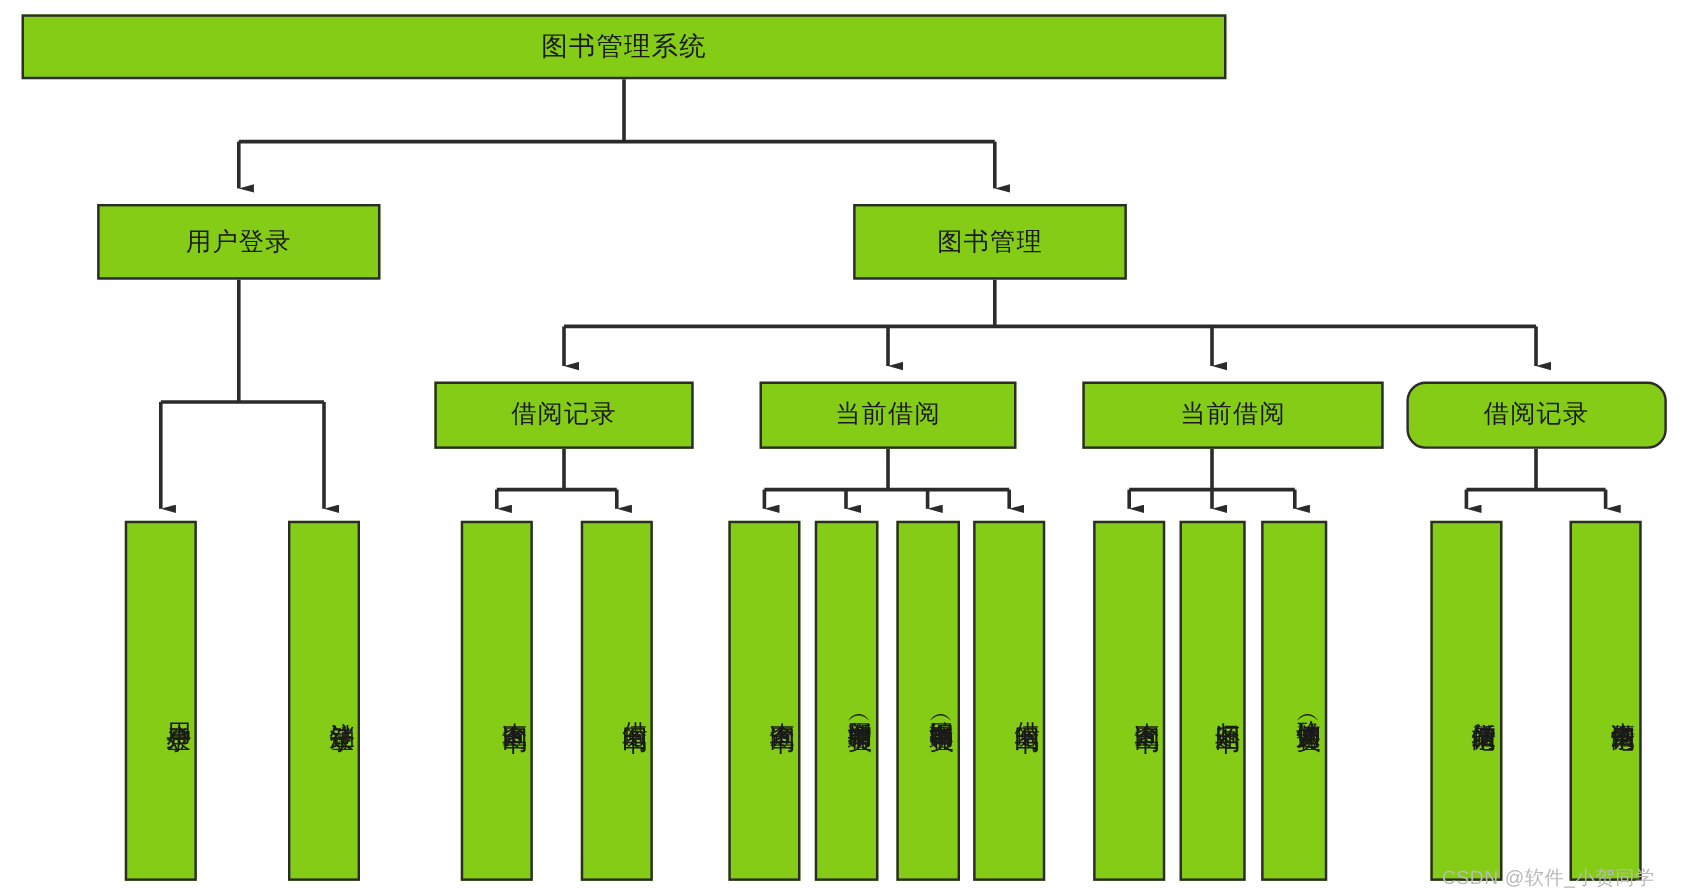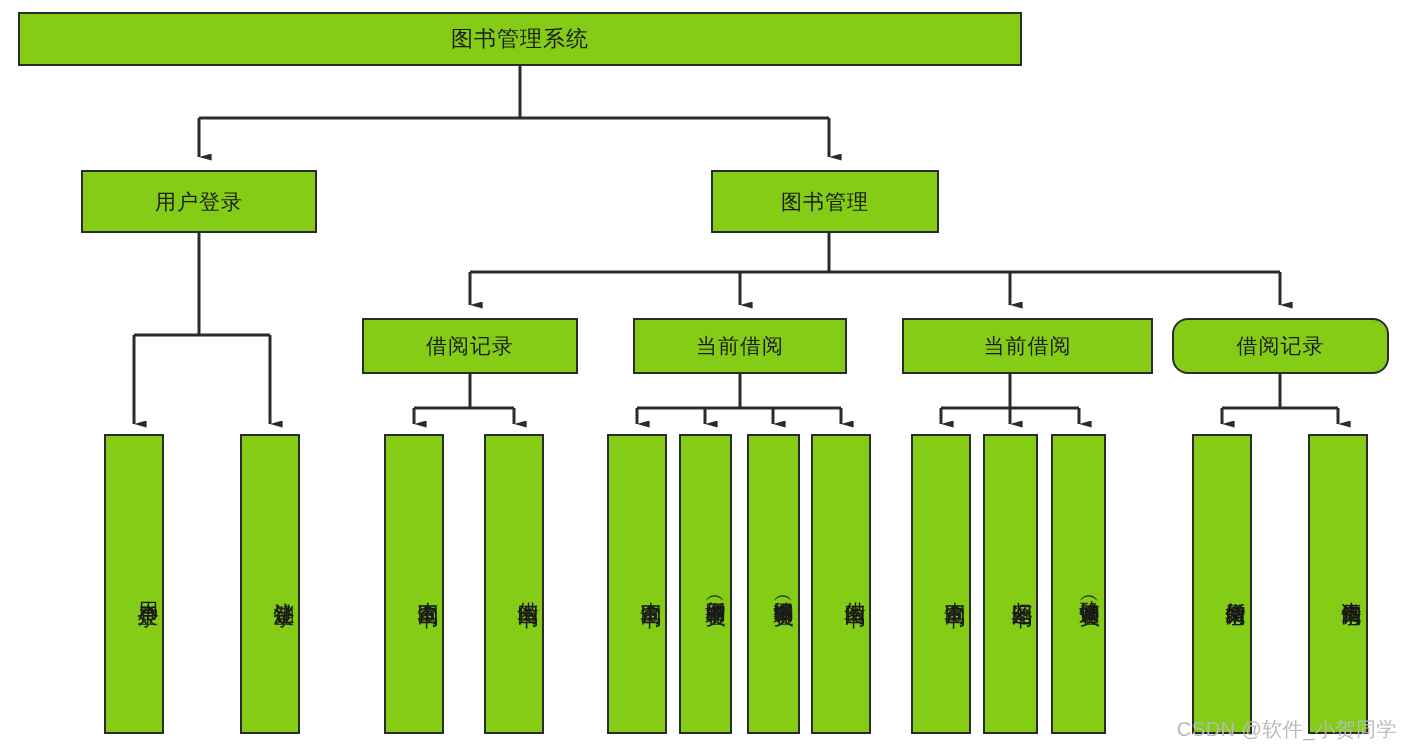--- a/index.html
+++ b/index.html
@@ -49,23 +49,23 @@
     writing-mode: vertical-rl;
     text-orientation: upright;
     display: block;
   }
   .node.v.tall > span {
     font-size: 20px;
     letter-spacing: 1px;
   }
   .watermark {
     position: absolute;
-    right: 8px;
+    right: 26px;
     bottom: 4px;
-    font-size: 20px;
+    font-size: 16px;
     color: #b9b9b9;
     white-space: nowrap;
     letter-spacing: 0.5px;
   }
 </style>
 </head>
 <body>
 
 <div id="canvas">
 

